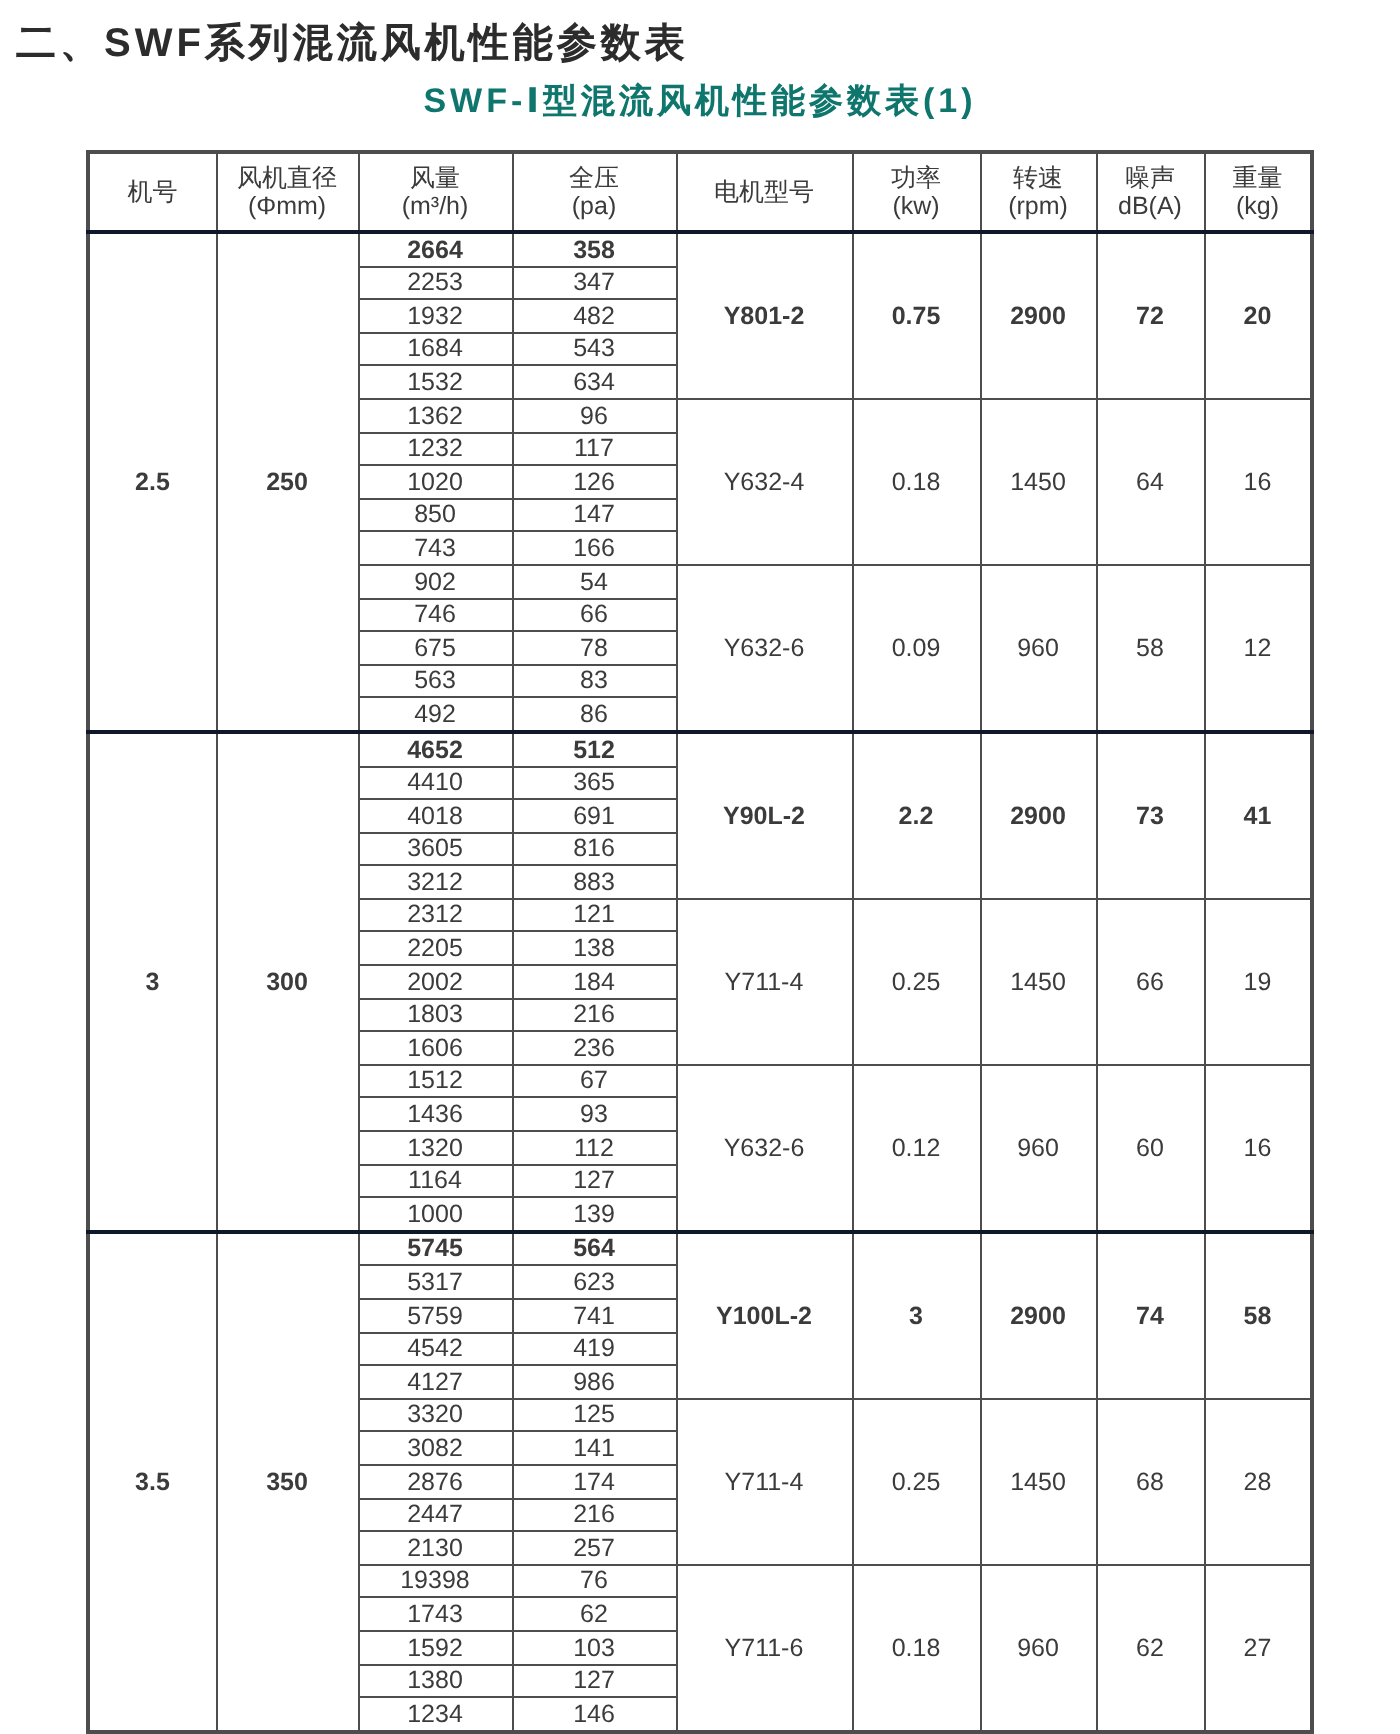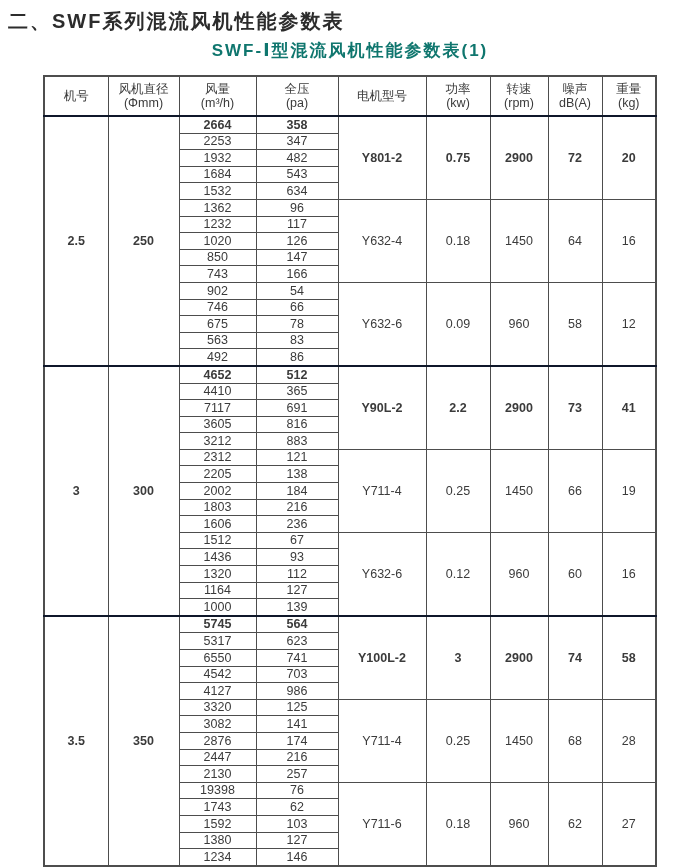--- a/index.html
+++ b/index.html
@@ -209,21 +209,21 @@
         <td rowspan="5" class="sec-top">2.2</td>
         <td rowspan="5" class="sec-top">2900</td>
         <td rowspan="5" class="sec-top">73</td>
         <td rowspan="5" class="sec-top">41</td>
       </tr>
       <tr>
         <td>4410</td>
         <td>365</td>
       </tr>
       <tr>
-        <td>7117</td>
+        <td>4018</td>
         <td>691</td>
       </tr>
       <tr>
         <td>3605</td>
         <td>816</td>
       </tr>
       <tr>
         <td>3212</td>
         <td>883</td>
       </tr>
@@ -286,26 +286,26 @@
         <td rowspan="5" class="sec-top">3</td>
         <td rowspan="5" class="sec-top">2900</td>
         <td rowspan="5" class="sec-top">74</td>
         <td rowspan="5" class="sec-top">58</td>
       </tr>
       <tr>
         <td>5317</td>
         <td>623</td>
       </tr>
       <tr>
-        <td>6550</td>
+        <td>5759</td>
         <td>741</td>
       </tr>
       <tr>
         <td>4542</td>
-        <td>703</td>
+        <td>419</td>
       </tr>
       <tr>
         <td>4127</td>
         <td>986</td>
       </tr>
       <tr>
         <td>3320</td>
         <td>125</td>
         <td rowspan="5">Y711-4</td>
         <td rowspan="5">0.25</td>

